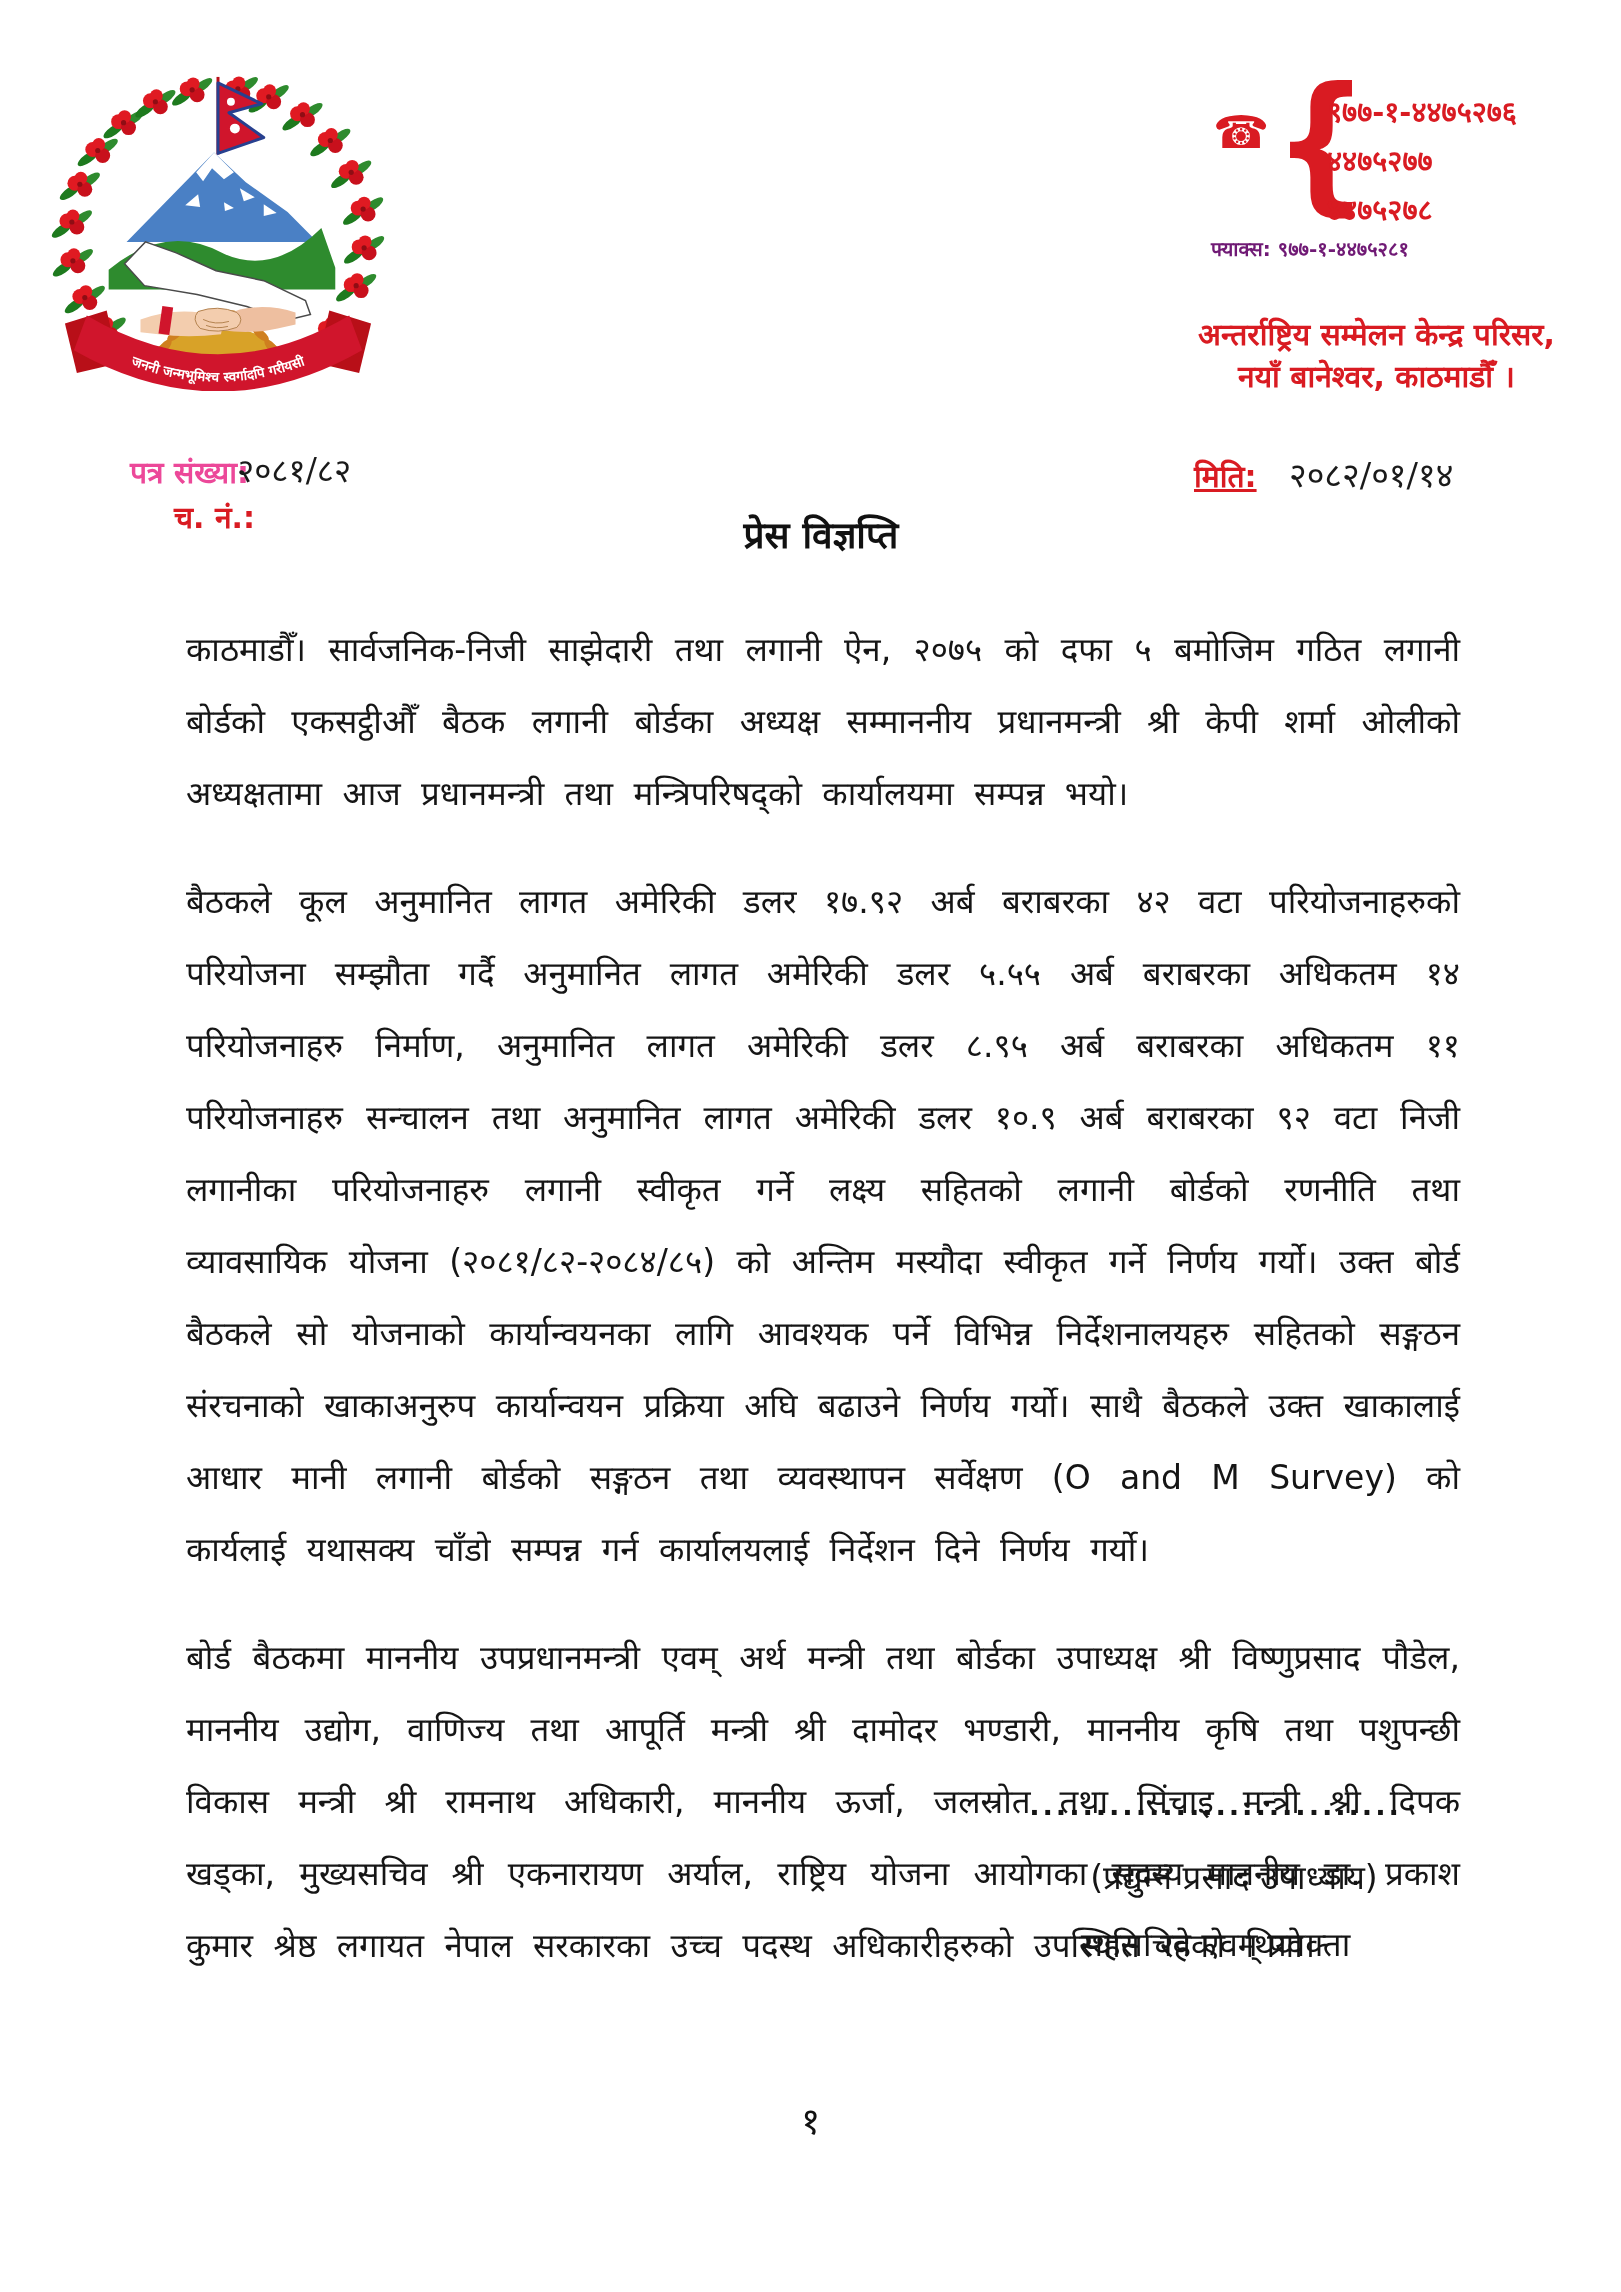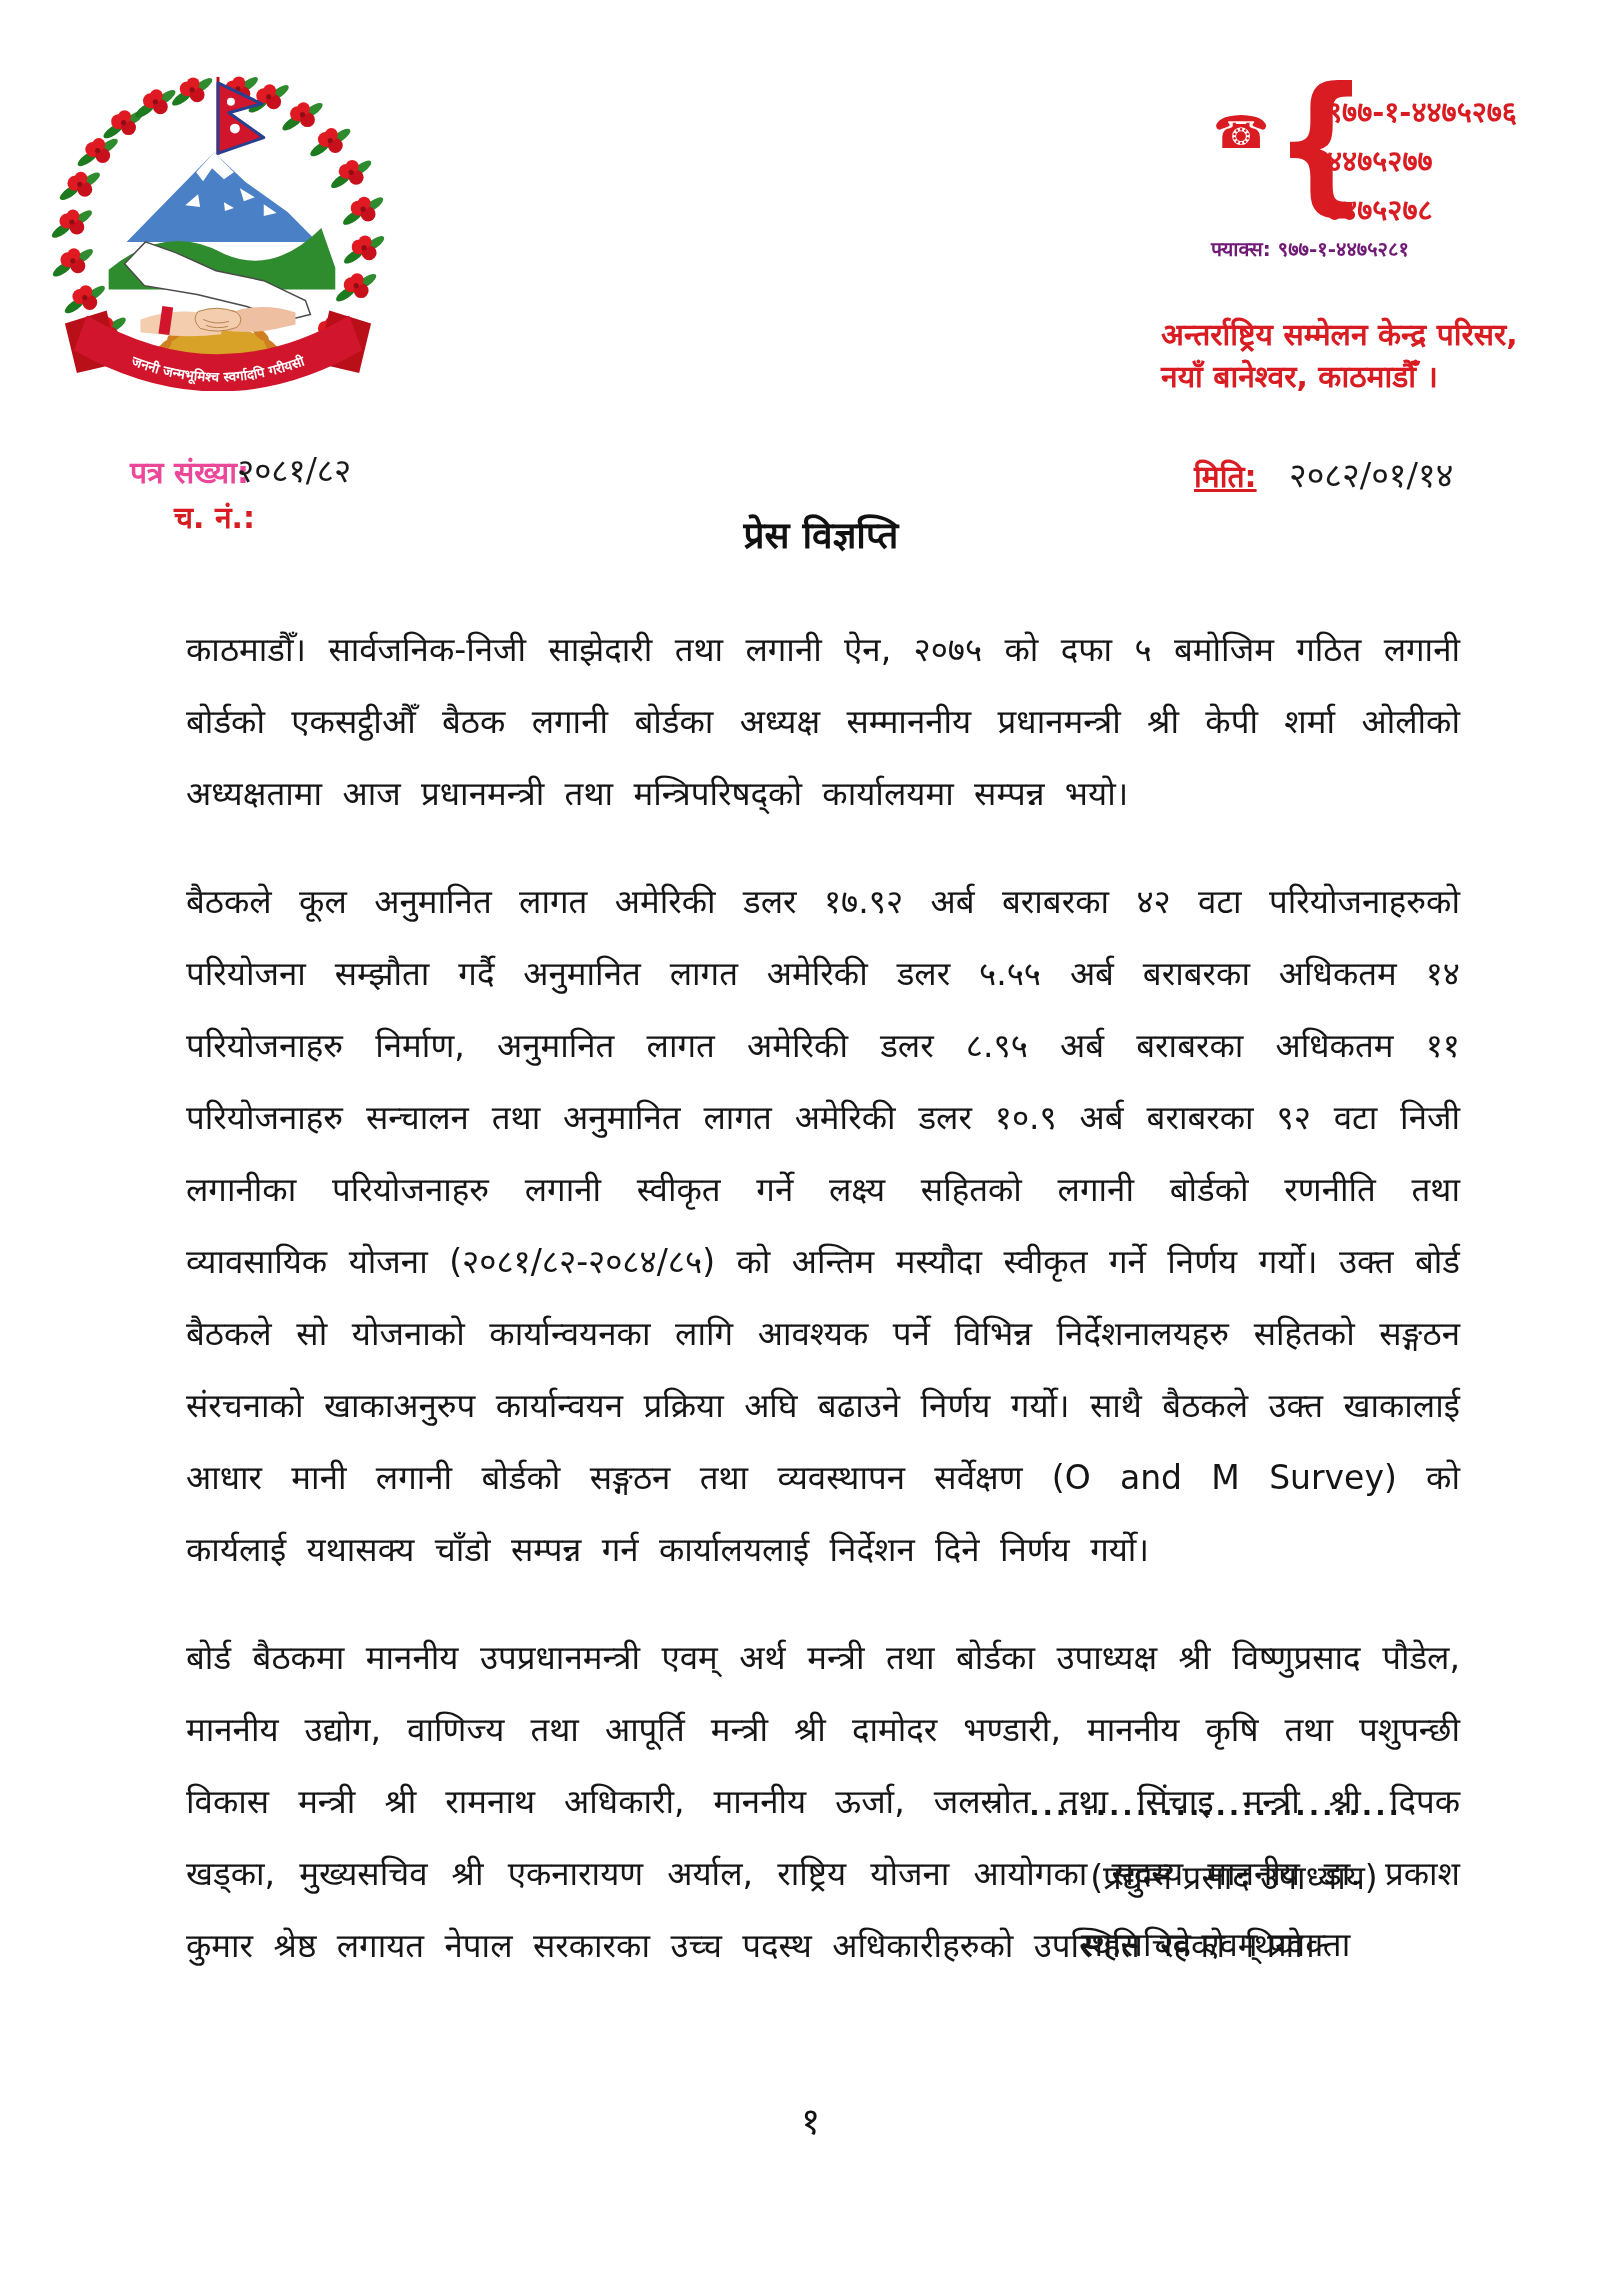--- a/index.html
+++ b/index.html
@@ -13,21 +13,21 @@
   
   .emblem{position:absolute;left:49px;top:63px;width:338px;height:328px;}
   .titleblock{position:absolute;left:363px;top:125px;width:863px;text-align:center;}
   .gov-title{font-size:46px;font-weight:bold;color:#d91b22;line-height:1.1;}
   .office-title{font-size:70px;font-weight:bold;color:#d91b22;line-height:1.15;margin-top:7.8px;letter-spacing:1px;}
   .phoneblock{position:absolute;left:1211px;top:86px;width:402px;}
   .phone-icon{position:absolute;left:2px;top:23.5px;font-size:45px;color:#d91b22;line-height:1;}
   .phone-brace{position:absolute;left:57px;top:-17.6px;font-size:149px;color:#d91b22;font-weight:bold;line-height:1;transform:scaleX(.9);}
   .phone-list{position:absolute;left:116px;top:2px;font-size:29px;font-weight:bold;color:#d91b22;line-height:49px;white-space:nowrap;}
   .fax-line{position:absolute;left:0px;top:149px;font-size:20px;font-weight:bold;color:#701a75;white-space:nowrap;}
-  .address{position:absolute;left:1161px;top:314px;width:431px;font-size:30px;font-weight:bold;color:#d91b22;line-height:42px;}
+  .address{position:absolute;left:1161px;top:314px;width:431px;font-size:30px;font-weight:bold;color:#d91b22;line-height:42px;text-align:center;}
   
   .letter-label{position:absolute;left:130px;top:451px;font-size:30px;font-weight:bold;color:#ec4899;}
   .letter-value{position:absolute;left:237px;top:447px;font-size:33px;color:#1a1a1a;font-family:"DejaVu Serif", serif;}
   .ref-label{position:absolute;left:174px;top:496px;font-size:30px;font-weight:bold;color:#d91b22;}
   .date-label{position:absolute;left:1194px;top:455px;font-size:30px;font-weight:bold;color:#d91b22;text-decoration:underline;}
   .date-value{position:absolute;left:1289px;top:451px;font-size:34px;color:#1a1a1a;font-family:"DejaVu Serif", serif;}
   
   .doc-title{position:absolute;left:186px;top:508px;width:1270px;text-align:center;font-size:37px;font-weight:bold;color:#111;}
   .body-text{position:absolute;left:186px;top:614px;width:1274px;color:#151515;}
   .body-text p{

